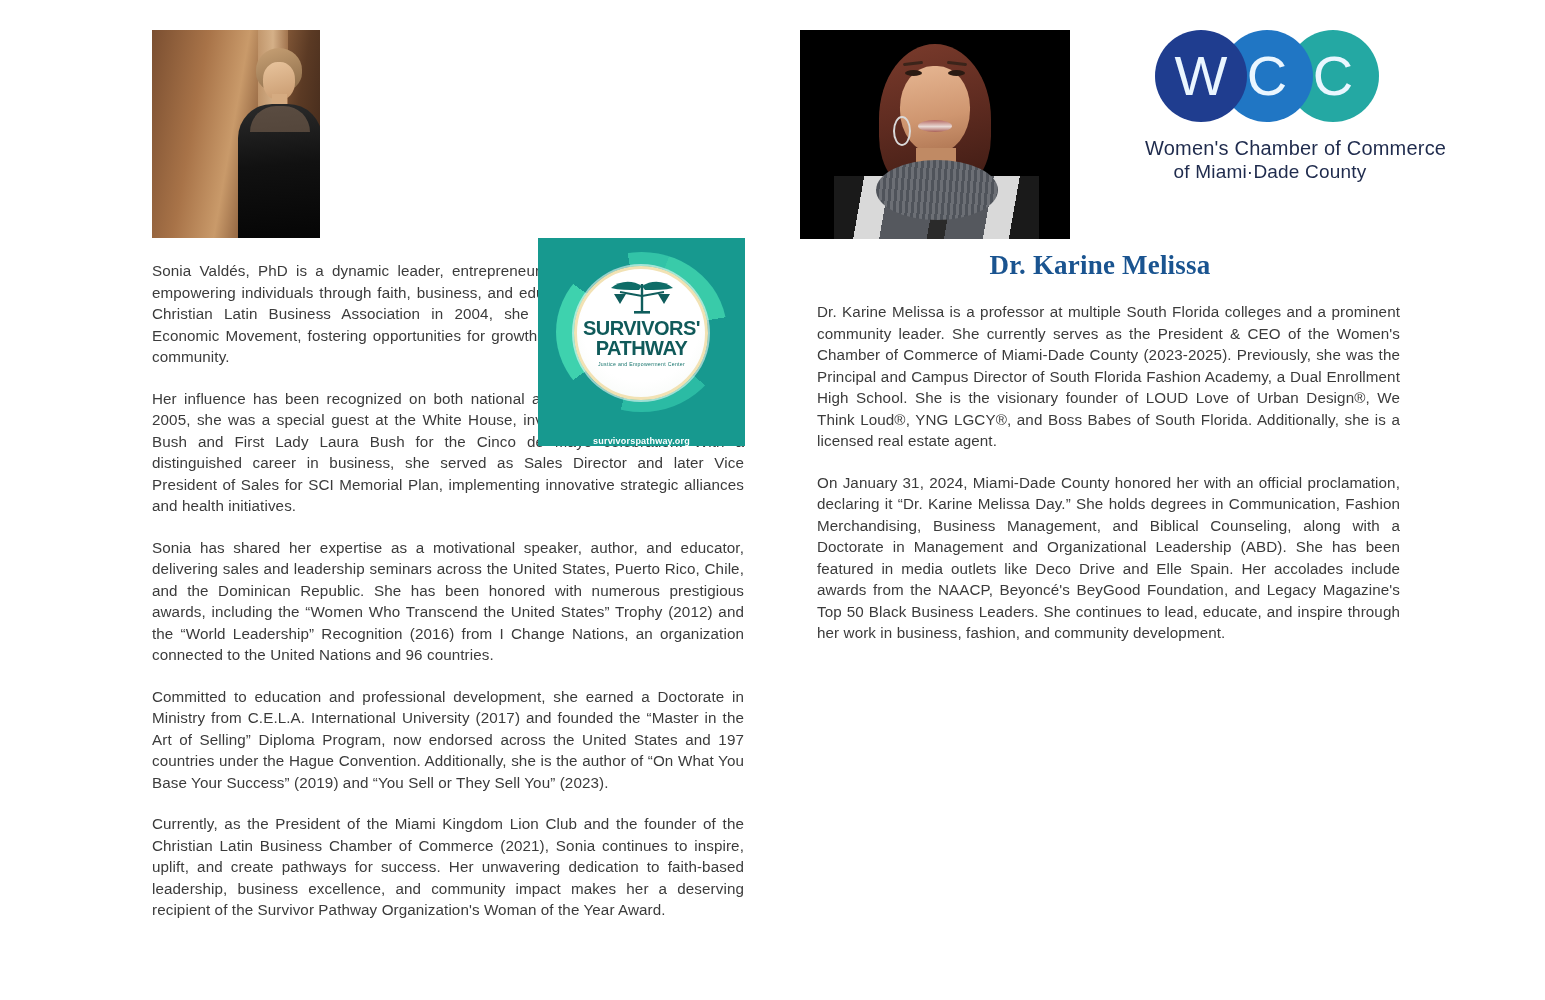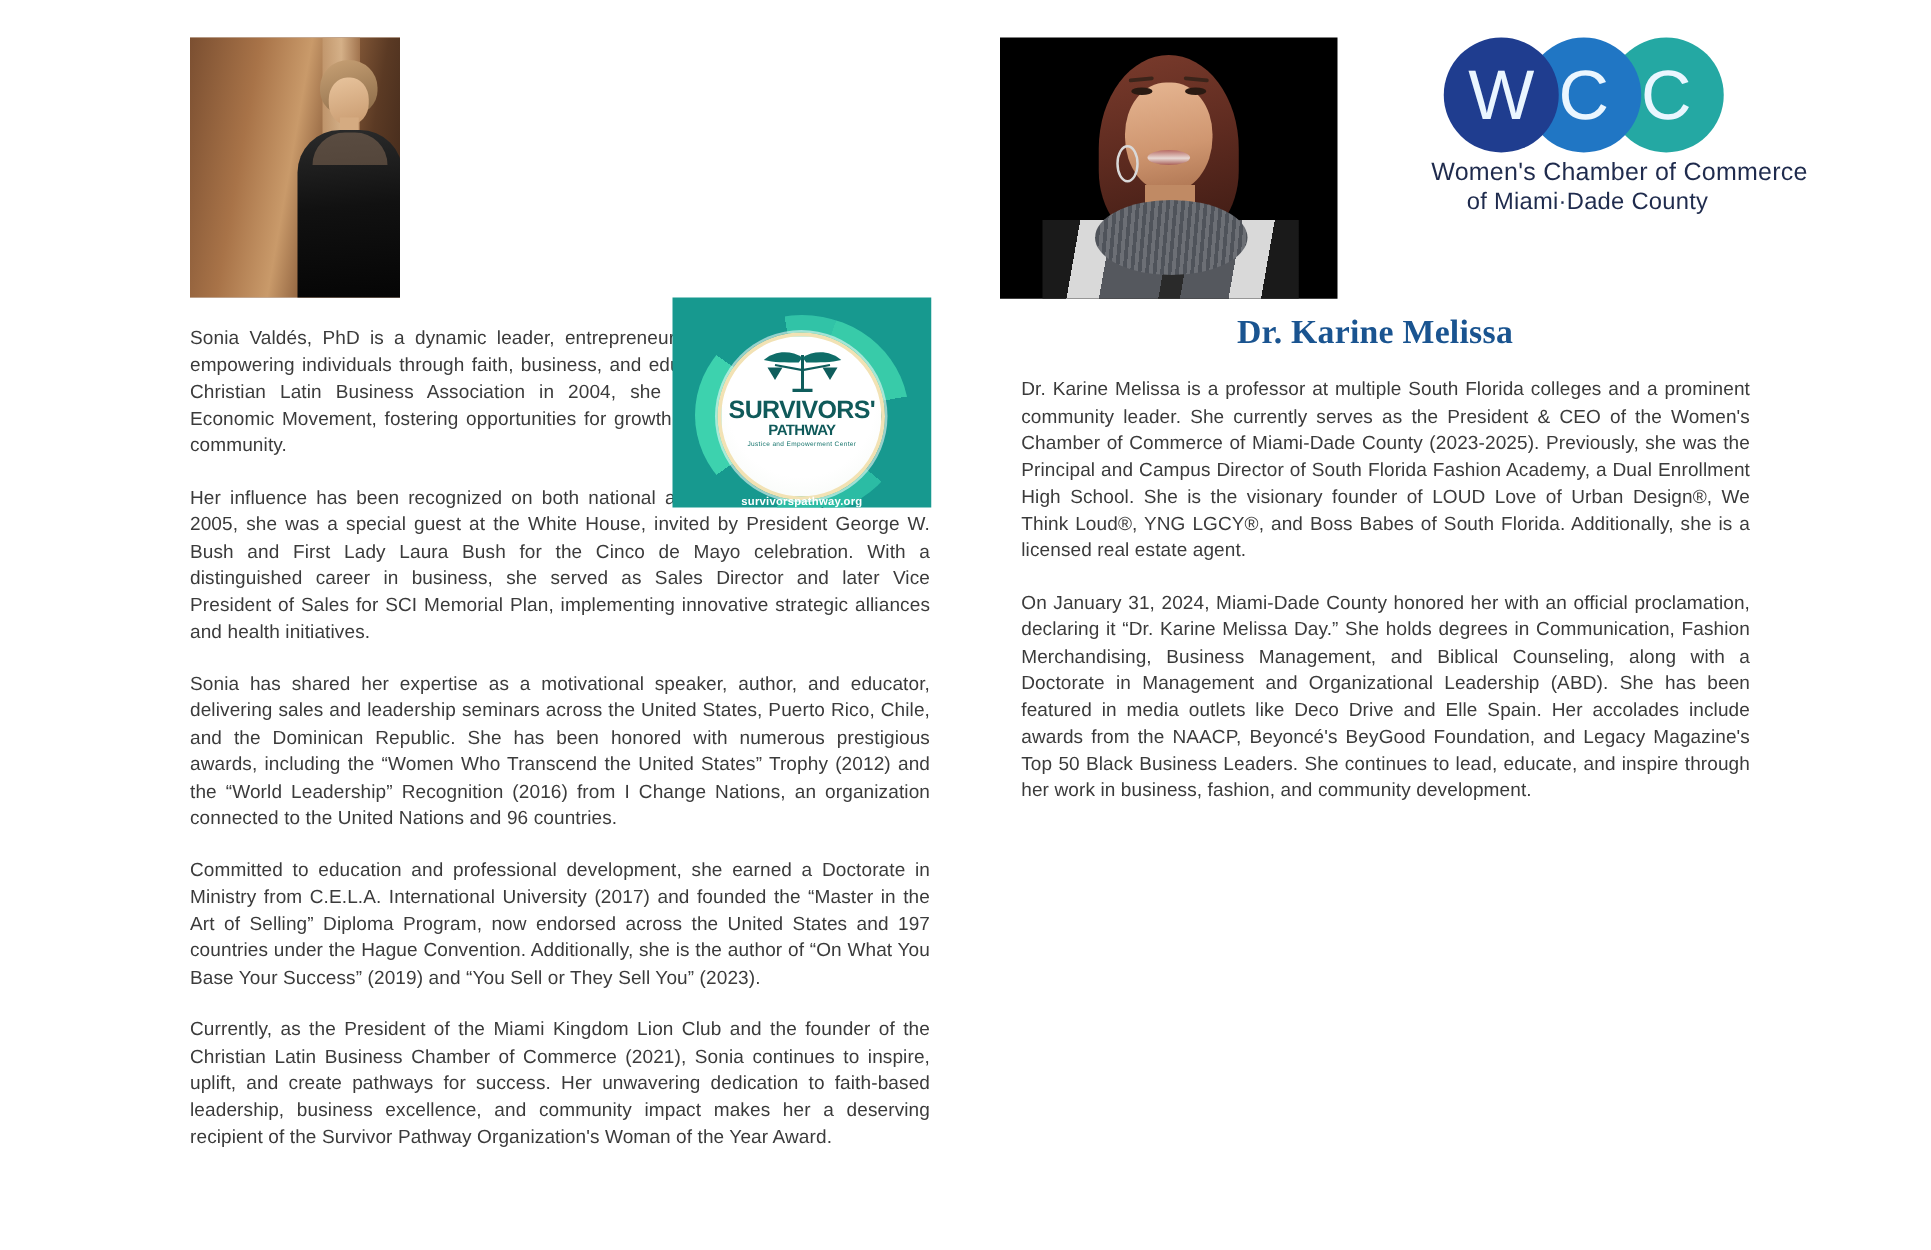--- a/index.html
+++ b/index.html
@@ -157,21 +157,21 @@
     position: absolute;
     left: 10px; top: 58px; width: 60px; height: 26px;
     background: rgba(150,120,95,.45);
     border-radius: 30px 30px 0 0;
   }
 
   
   .logo-survivors {
     left: 386px;
     width: 207px;
-    height: 168px;
+    height: 208px;
     background: #17998f;
     position: relative;
     overflow: hidden;
   }
   .sv-swoosh {
     position: absolute;
     left: 18px; top: 14px; width: 171px; height: 160px;
     border-radius: 50%;
     background:
       conic-gradient(from 20deg,
@@ -201,21 +201,21 @@
   }
   .sv-type {
     position: absolute;
     left: 0; right: 0; top: 80px;
     text-align: center;
     color: #105a5a;
     font-family: "Liberation Sans", sans-serif;
     font-weight: bold;
   }
   .sv-line1 { font-size: 20px; letter-spacing: -.5px; line-height: 1; }
-  .sv-line2 { font-size: 12px; letter-spacing: -.5px; line-height: 1.05; }
+  .sv-line2 { font-size: 20px; letter-spacing: -.5px; line-height: 1.05; }
   .sv-tag {
     font-size: 5.2px;
     font-weight: normal;
     letter-spacing: .3px;
     color: #14736b;
     margin-top: 2px;
   }
   .sv-url {
     position: absolute;
     left: 0; right: 0; bottom: 0;
@@ -318,21 +318,21 @@
   }
   .wcc-c1 { left: 8px;   background: #1f3d8f; z-index: 3; }
   .wcc-c2 { left: 74px;  background: #2076c4; z-index: 2; }
   .wcc-c3 { left: 140px; background: #24a8a3; z-index: 1; }
   .wcc-name {
     text-align: center;
     color: #1f2b4d;
     font-size: 20px;
     line-height: 1.22;
     letter-spacing: .2px;
-    margin-top: 4px;
+    margin-top: 14px;
     white-space: nowrap;
   }
   .wcc-name .l2 { font-size: 19px; }
 
   
   .bio-name {
     text-align: center;
     font-family: "Liberation Serif", serif;
     font-weight: bold;
     font-size: 27px;

